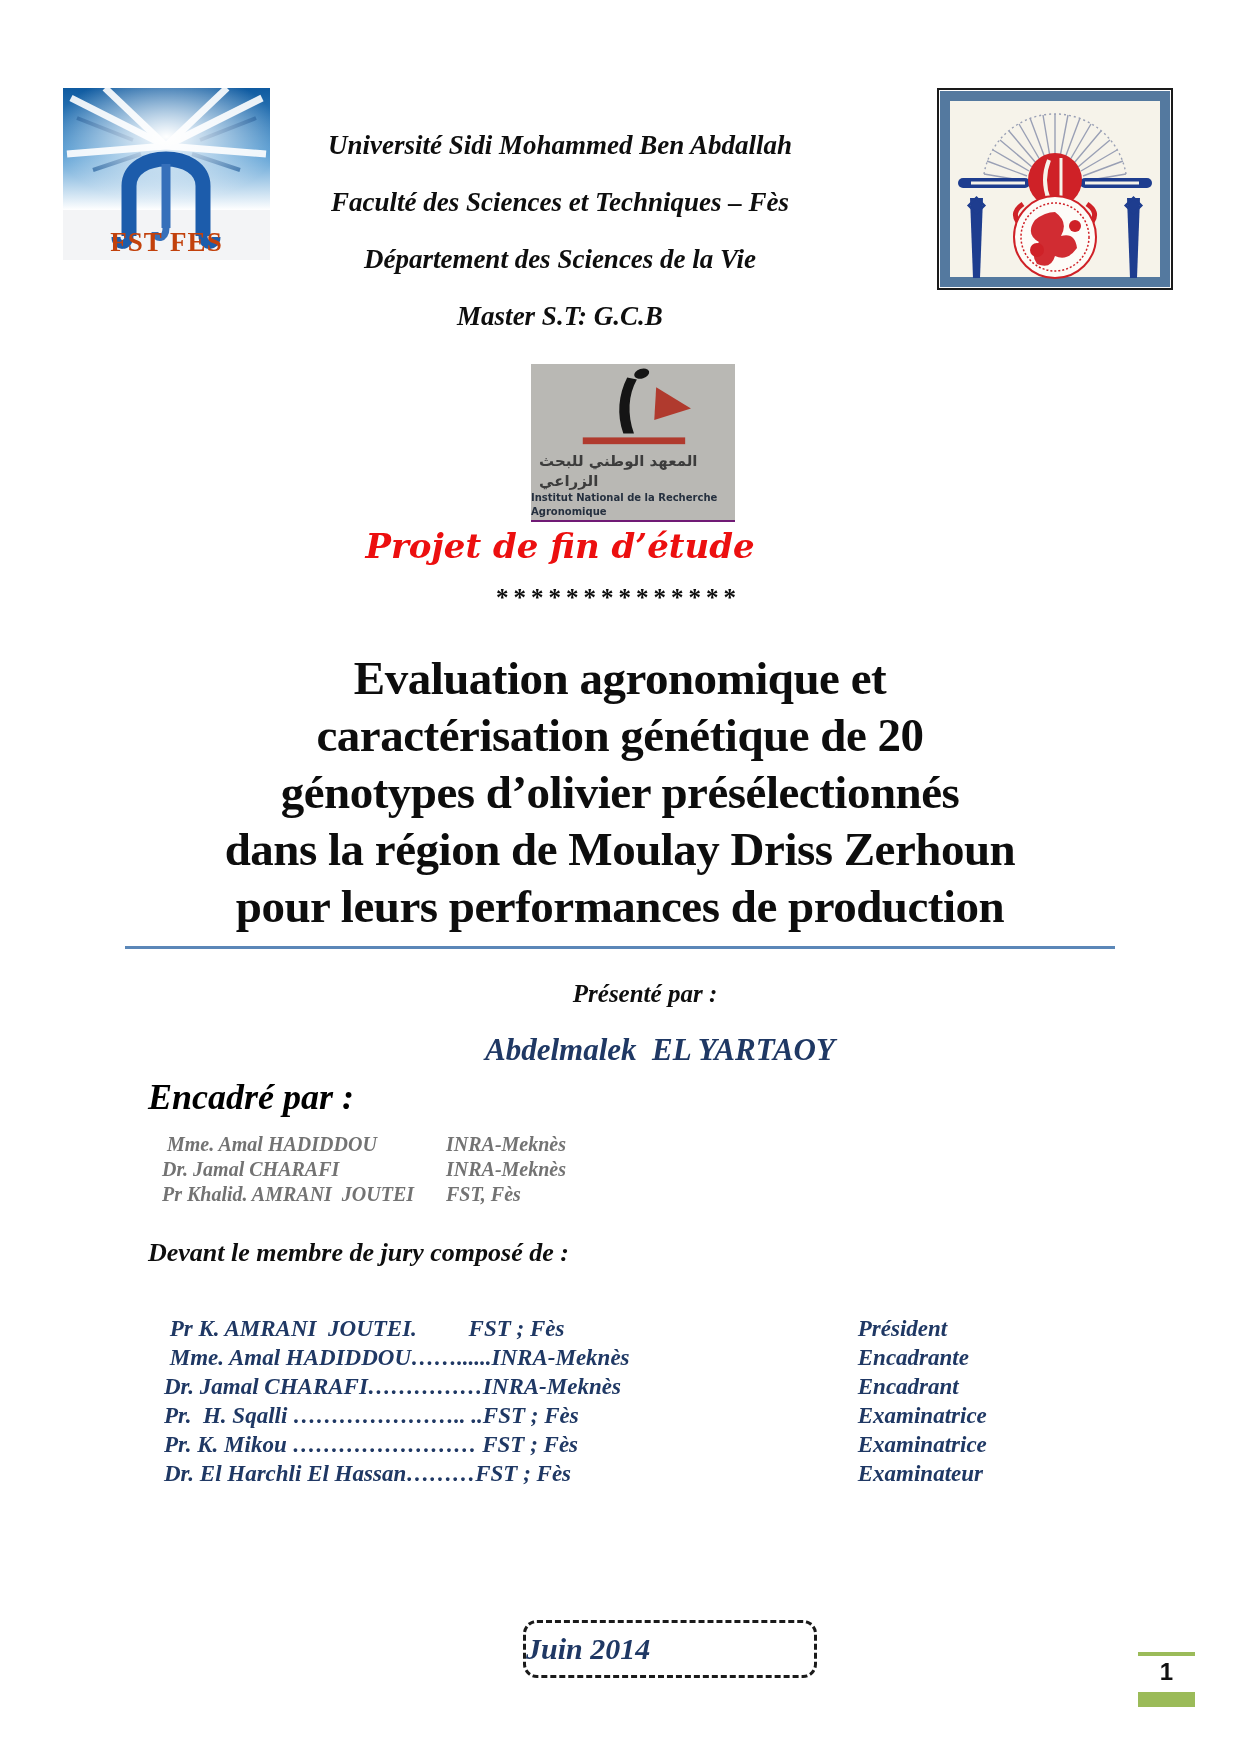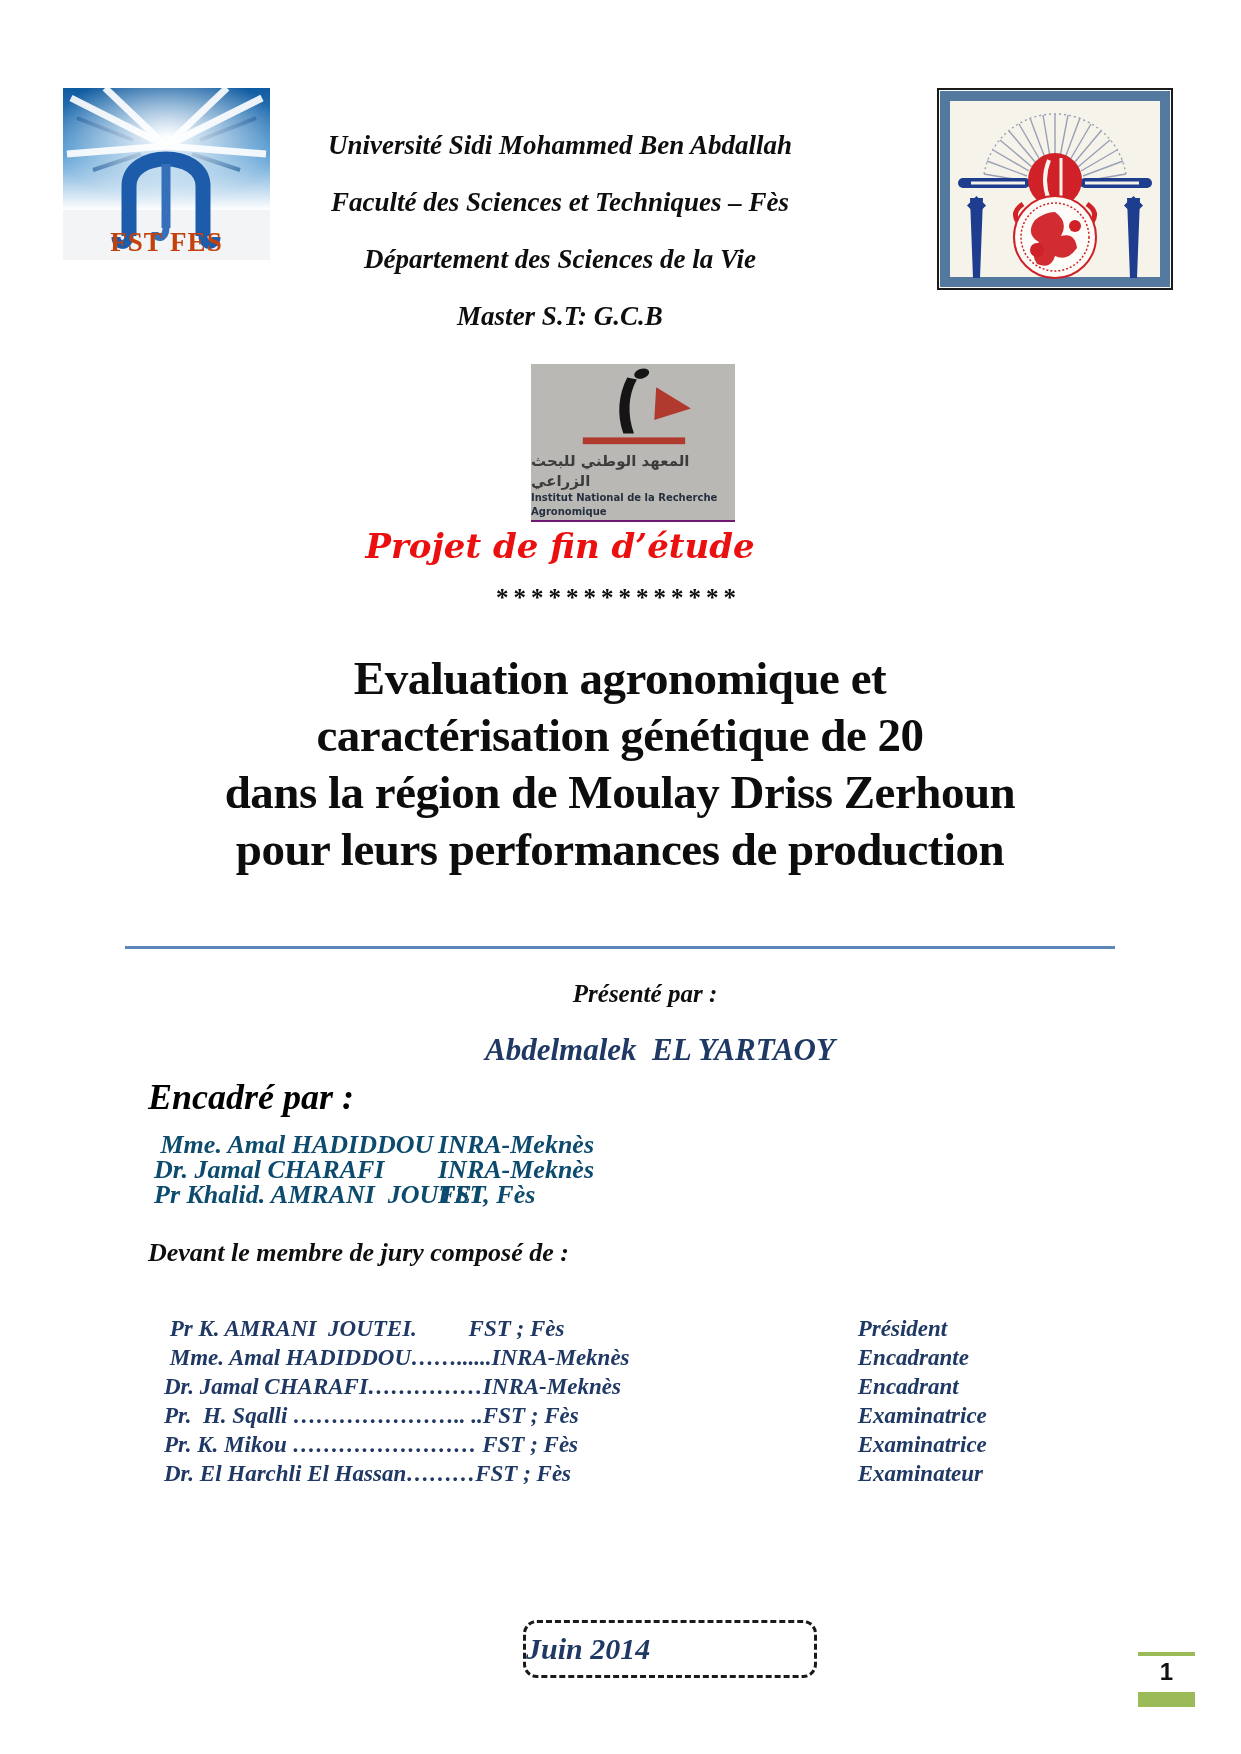--- a/index.html
+++ b/index.html
@@ -18,21 +18,21 @@
   
   .header-block{position:absolute;left:250px;top:130px;width:620px;text-align:center;
                 font-weight:bold;font-style:italic;font-size:27px;color:#0e0e0e;}
   .header-block div{margin-bottom:26px;line-height:31px;}
 
   
   .inra-logo{position:absolute;left:531px;top:364px;width:204px;height:158px;background:#b9b8b4;
              display:flex;flex-direction:column;align-items:center;}
   .inra-logo svg{width:204px;height:88px;display:block;}
   .inra-arabic{font-family:"DejaVu Sans",sans-serif;font-size:15px;font-weight:bold;
-               color:#3c3c3c;line-height:20px;margin-top:2px;}
+               color:#3c3c3c;line-height:20px;margin-top:2px;padding-left:8px;}
   .inra-french{font-family:"DejaVu Sans",sans-serif;font-size:10px;font-weight:bold;
                color:#25303f;line-height:14px;border-bottom:2px solid #701a75;padding-bottom:1px;}
 
   
   .project-label{position:absolute;top:526px;left:0;width:1120px;text-align:center;
                  font-family:"DejaVu Serif",serif;font-style:italic;font-weight:bold;
                  font-size:34px;color:#ec0f0f;}
   .stars{position:absolute;top:584px;left:0;width:1237px;text-align:center;
          font-size:25px;font-weight:bold;letter-spacing:5px;color:#0c0c0c;}
   .main-title{position:absolute;top:650px;left:60px;width:1120px;text-align:center;
@@ -41,22 +41,22 @@
 
   
   .presented-label{position:absolute;top:980px;left:0;width:1290px;text-align:center;
                    font-weight:bold;font-style:italic;font-size:25px;color:#0e0e0e;}
   .student-name{position:absolute;top:1032px;left:0;width:1320px;text-align:center;
                 font-weight:bold;font-style:italic;font-size:31px;color:#1f3864;white-space:pre;}
 
   
   .supervision-label{position:absolute;top:1076px;left:148px;font-weight:bold;font-style:italic;
                      font-size:36px;color:#000000;}
-  .supervision-rows{position:absolute;top:1132px;left:154px;font-weight:bold;font-style:italic;
-                    font-size:26px;line-height:25px;color:#0c4a6e;}
+  .supervision-rows{position:absolute;top:1132px;left:162px;font-weight:bold;font-style:italic;
+                    font-size:20px;line-height:25px;color:#737373;}
   .sup-row{display:grid;grid-template-columns:284px auto;}
   .sup-row span{white-space:pre;}
 
   
   .jury-label{position:absolute;top:1238px;left:148px;font-weight:bold;font-style:italic;
               font-size:26px;color:#0e0e0e;}
   .jury-rows{position:absolute;top:1314px;left:152px;width:1000px;font-weight:bold;
              font-style:italic;font-size:23px;line-height:29px;color:#1f3864;}
   .jury-row{display:grid;grid-template-columns:688px auto;margin-left:12px;}
   .jury-row span{white-space:pre;}
@@ -169,20 +169,21 @@
     <div class="inra-arabic">المعهد الوطني للبحث الزراعي</div>
     <div class="inra-french">Institut National de la Recherche Agronomique</div>
   </div>
 
   <div class="project-label">Projet de fin d’étude</div>
   <div class="stars">**************</div>
 
   <div class="main-title">
     <div>Evaluation agronomique et</div>
     <div>caractérisation génétique de 20</div>
+    <div>génotypes d’olivier présélectionnés</div>
     <div>dans la région de Moulay Driss Zerhoun</div>
     <div>pour leurs performances de production</div>
   </div>
   <div class="title-rule"></div>
 
   <div class="presented-label">Présenté par :</div>
   <div class="student-name">Abdelmalek  EL YARTAOY</div>
 
   <div class="supervision-label">Encadré par :</div>
   <div class="supervision-rows">

